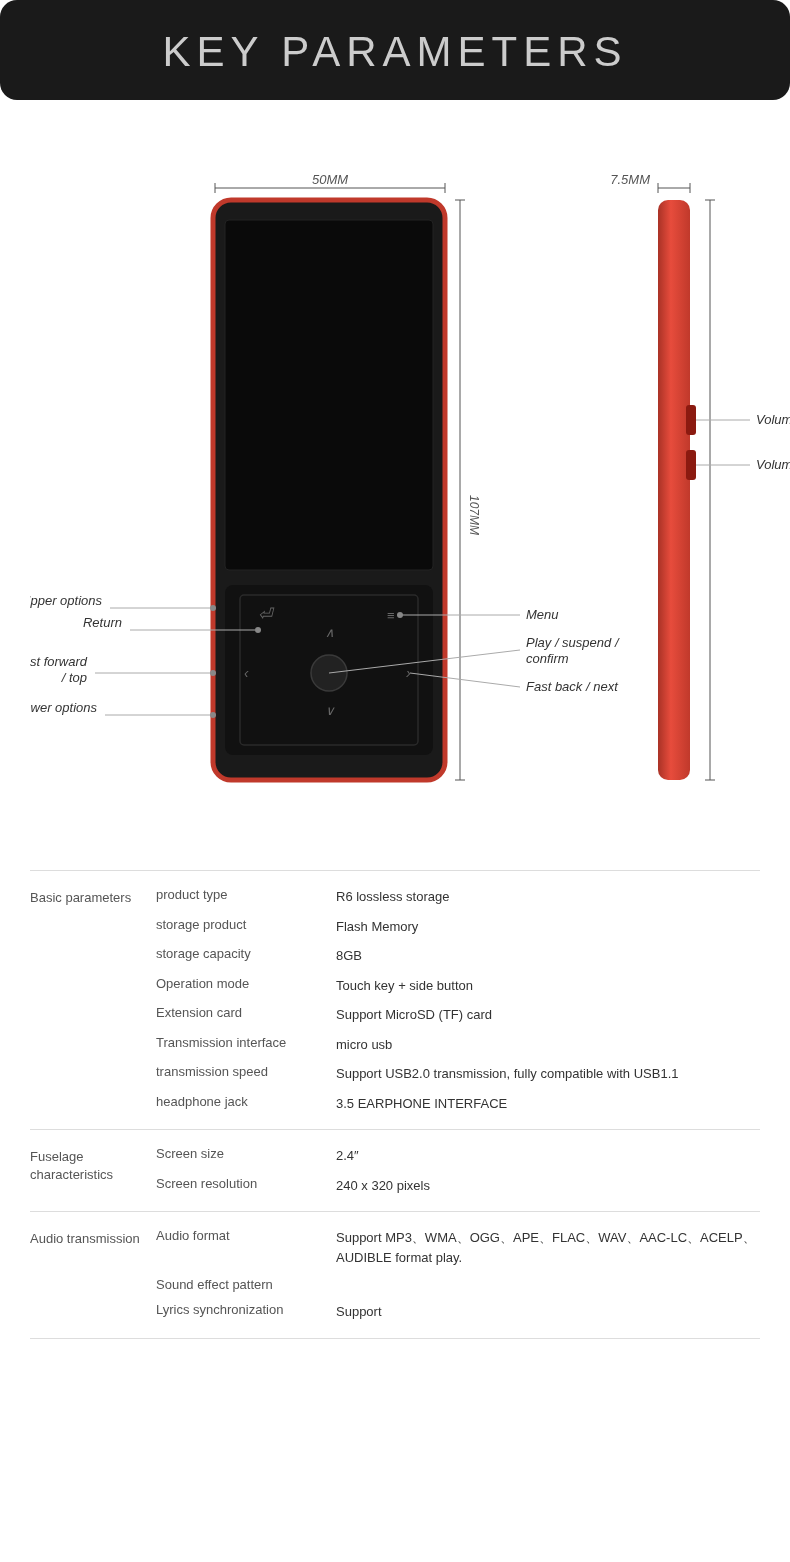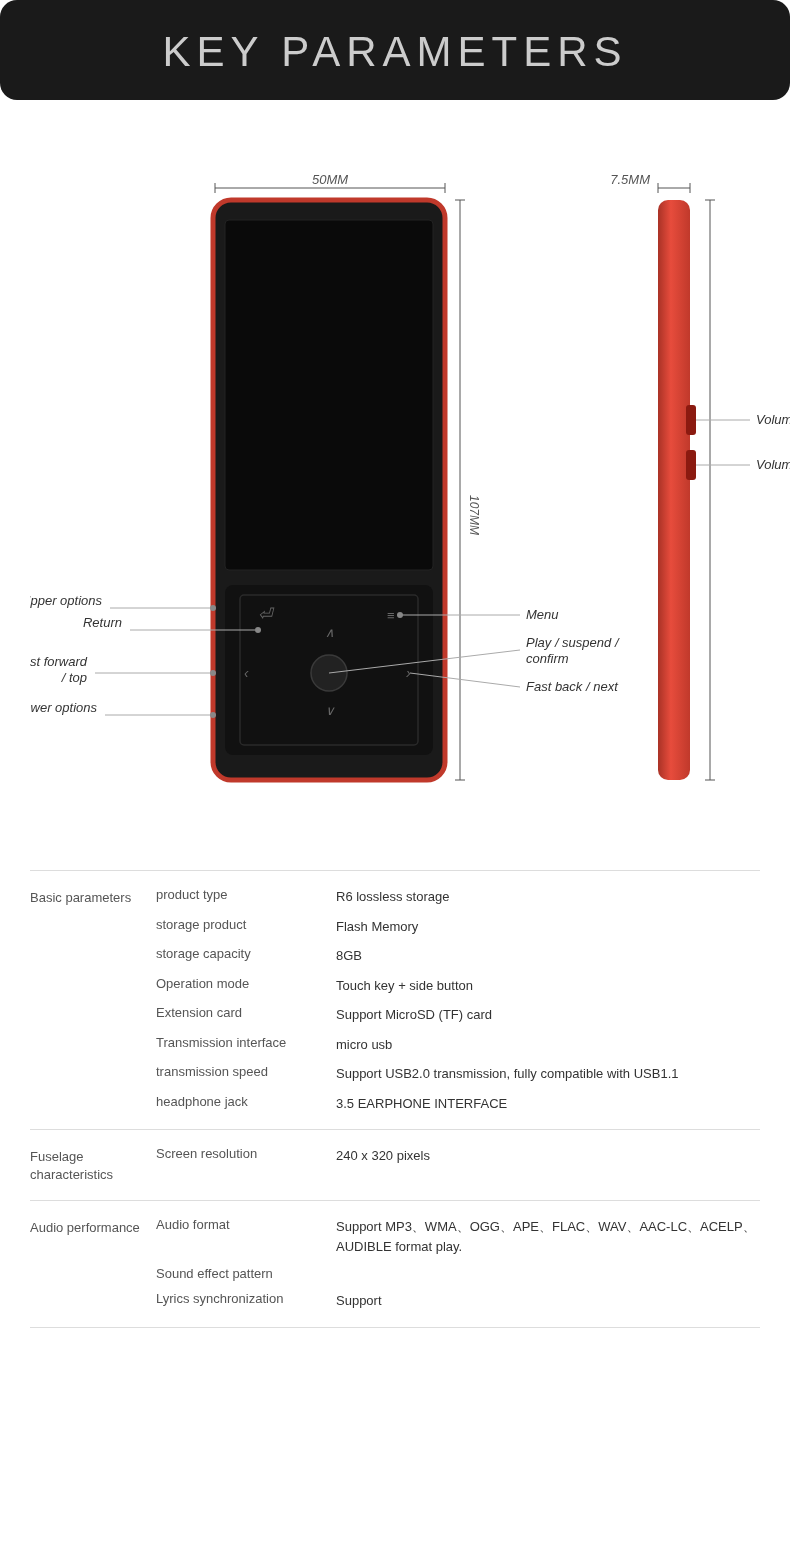--- a/index.html
+++ b/index.html
@@ -229,27 +229,31 @@
           <div class="param-row">
             <div class="param-key">headphone jack</div>
             <div class="param-value">3.5 EARPHONE INTERFACE</div>
           </div>
         </div>
       </div>
       <div class="param-group">
         <div class="param-category">Fuselage characteristics</div>
         <div class="param-rows">
           <div class="param-row">
+            <div class="param-key">Screen size</div>
+            <div class="param-value">2.4″</div>
+          </div>
+          <div class="param-row">
             <div class="param-key">Screen resolution</div>
             <div class="param-value">240 x 320 pixels</div>
           </div>
         </div>
       </div>
       <div class="param-group">
-        <div class="param-category">Audio performance</div>
+        <div class="param-category">Audio transmission</div>
         <div class="param-rows">
           <div class="param-row">
             <div class="param-key">Audio format</div>
             <div class="param-value">Support MP3、WMA、OGG、APE、FLAC、WAV、AAC-LC、ACELP、AUDIBLE  format play.</div>
           </div>
           <div class="param-row">
             <div class="param-key">Sound effect pattern</div>
           </div>
           <div class="param-row">
             <div class="param-key">Lyrics synchronization</div>

